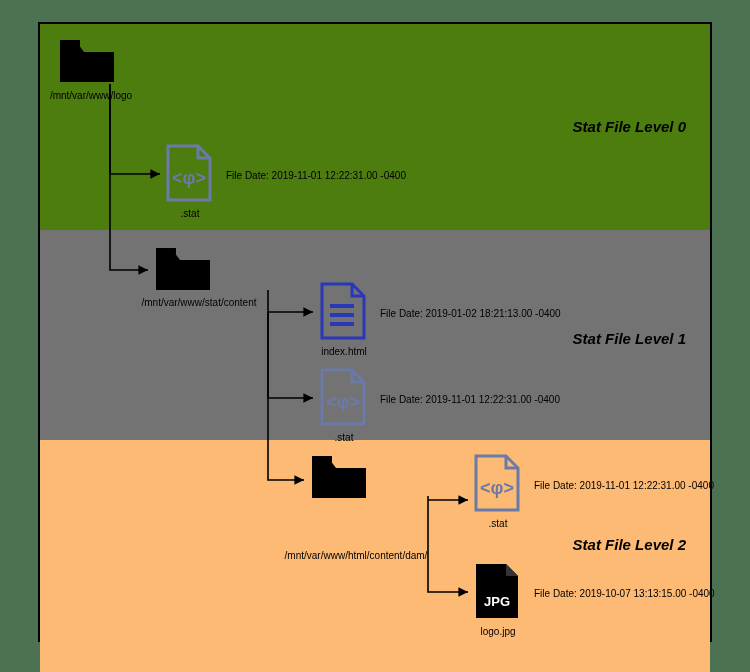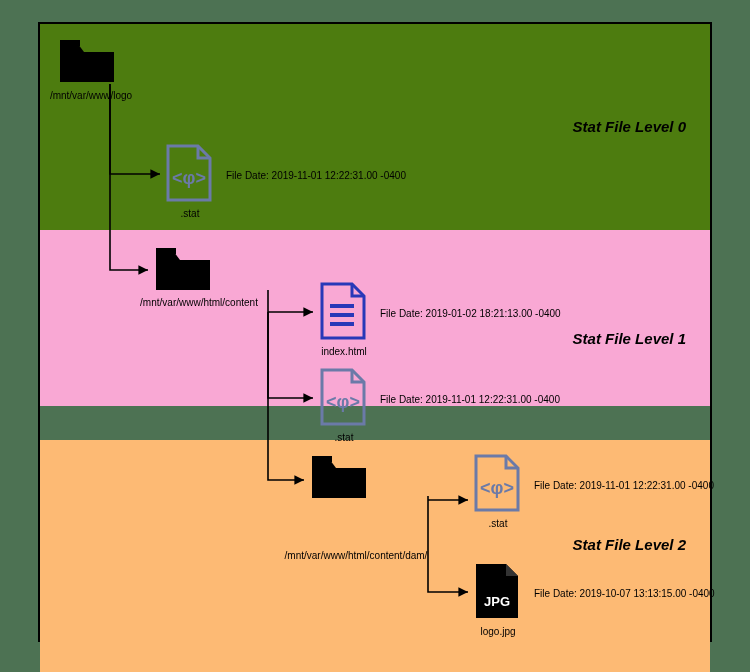--- a/index.html
+++ b/index.html
@@ -16,21 +16,21 @@
     width: 674px;
     height: 620px;
     border: 2px solid #000;
   }
   .level {
     position: absolute;
     left: 0;
     width: 100%;
   }
   .level0 { top: 0; height: 206px; background: #4d7c0f; }
-  .level1 { top: 206px; height: 176px; background: #f9a8d4; }
+  .level1 { top: 206px; height: 210px; background: #737373; }
   .level2 { top: 416px; height: 251px; background: #fdba74; }
   .level-label {
     position: absolute;
     font-weight: bold;
     font-style: italic;
     font-size: 15px;
     color: #000;
   }
   .label {
     position: absolute;
@@ -111,21 +111,21 @@
   </div>
   <div class="label" style="left:130px; top:184px; width:40px;">.stat</div>
   <div class="filedate" style="left:186px; top:146px;">File Date: 2019-11-01 12:22:31.00 -0400</div>
 
   <div class="node" style="left:112px; top:218px;">
     <svg width="62" height="52">
       <path d="M4 14 L4 48 L58 48 L58 18 L28 18 L22 10 L4 10 Z" fill="#000"></path>
       <rect x="4" y="6" width="20" height="6" fill="#000"></rect>
     </svg>
   </div>
-  <div class="label" style="left:94px; top:273px; width:130px;">/mnt/var/www/html/content</div>
+  <div class="label" style="left:94px; top:273px; width:130px;">/mnt/var/www/stat/content</div>
 
   <div class="node" style="left:278px; top:258px;">
     <svg width="50" height="60">
       <path d="M4 2 L34 2 L46 14 L46 56 L4 56 Z" fill="none" stroke="#2838b8" stroke-width="3"></path>
       <path d="M34 2 L34 14 L46 14" fill="none" stroke="#2838b8" stroke-width="3"></path>
       <line x1="12" y1="24" x2="36" y2="24" stroke="#2838b8" stroke-width="4"></line>
       <line x1="12" y1="33" x2="36" y2="33" stroke="#2838b8" stroke-width="4"></line>
       <line x1="12" y1="42" x2="36" y2="42" stroke="#2838b8" stroke-width="4"></line>
     </svg>
   </div>

